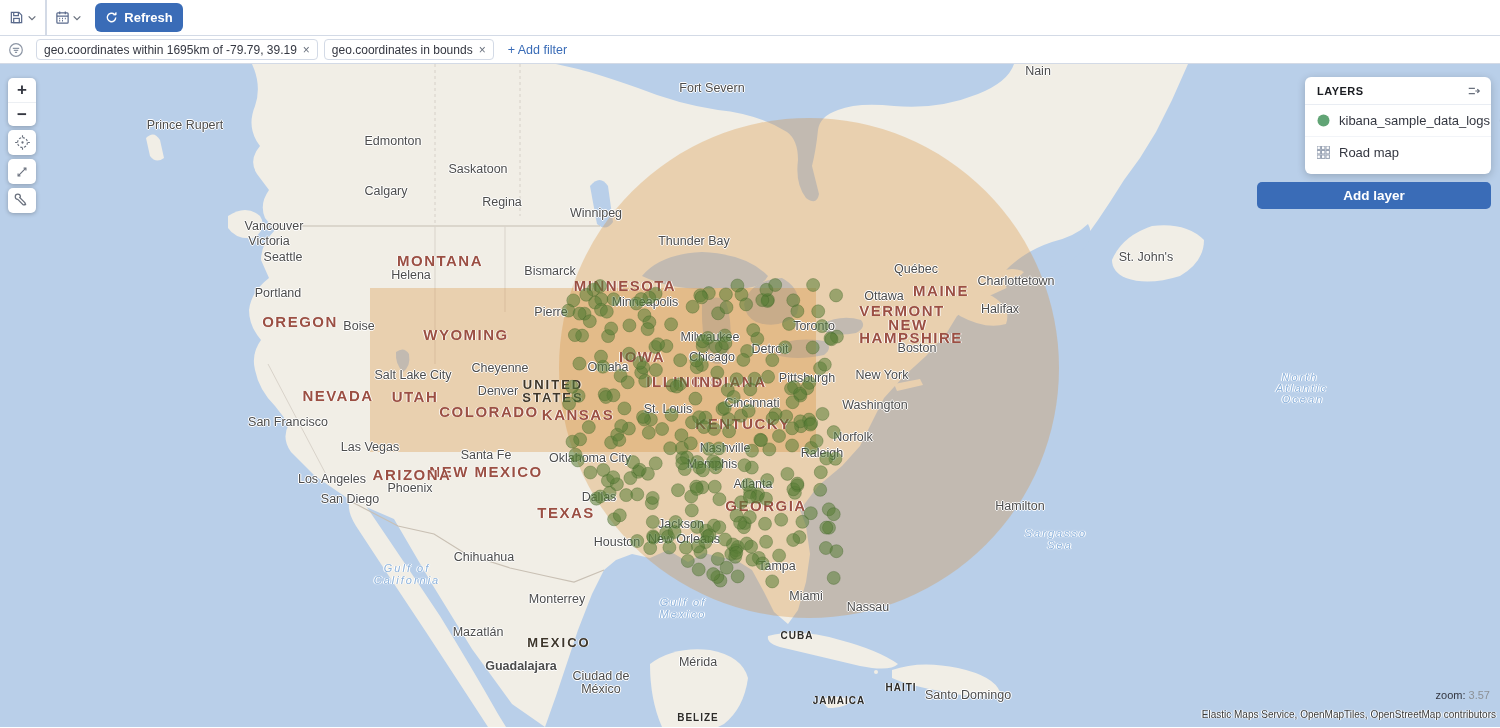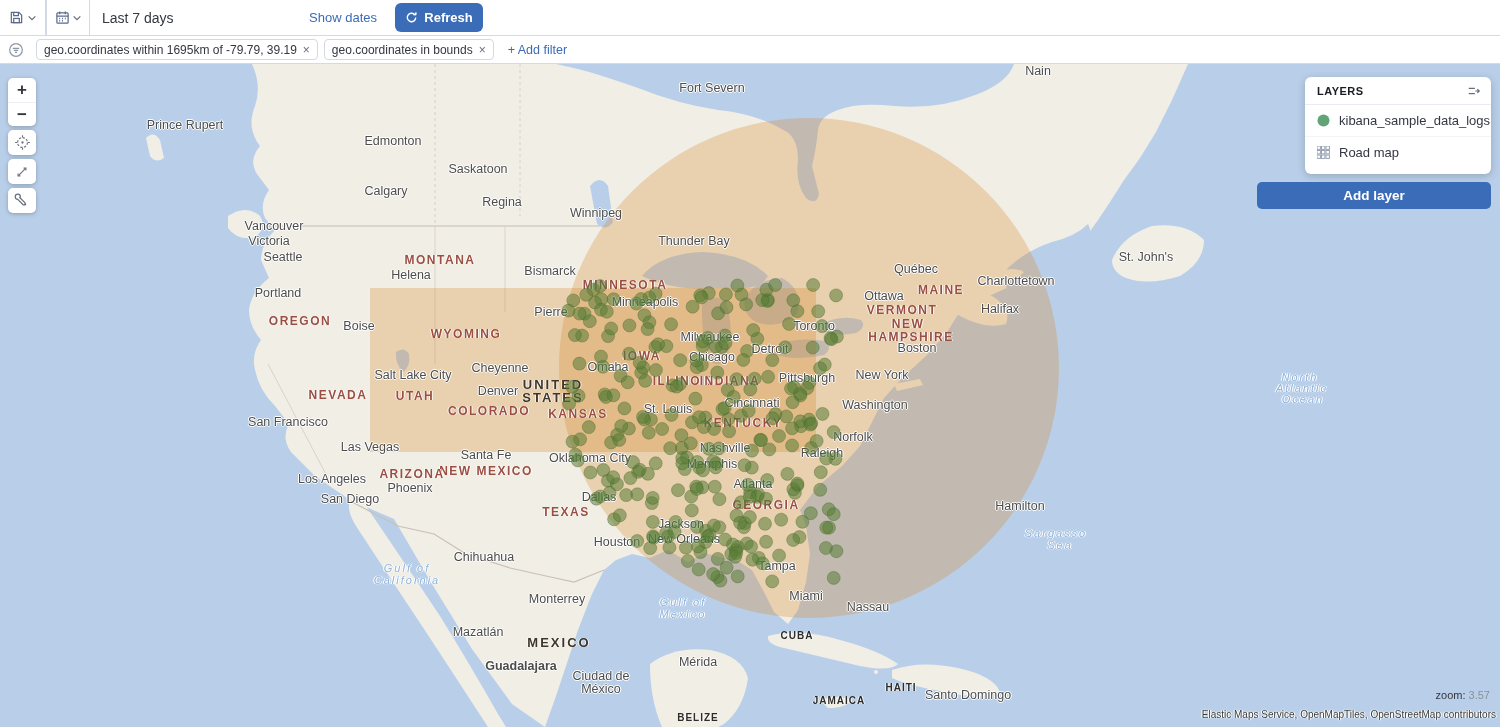--- a/index.html
+++ b/index.html
@@ -39,21 +39,21 @@
   #filter-pills{display:flex;gap:6px;margin-left:6px;}
 
   
   .map{position:relative;width:1500px;height:663px;background:var(--land);overflow:hidden;}
   .map svg.base{position:absolute;left:0;top:0;z-index:1;}
   #map-labels{position:absolute;left:0;top:0;width:100%;height:100%;z-index:2;pointer-events:none;}
   #dots-svg{position:absolute;left:0;top:0;z-index:3;pointer-events:none;}
   .maplbl{position:absolute;transform:translate(-50%,-50%);white-space:nowrap;}
   .city{font-size:12.5px;color:#4c4c4c;
     text-shadow:1px 0 0 #fff,-1px 0 0 #fff,0 1px 0 #fff,0 -1px 0 #fff;}
-  .state{font-size:12px;font-weight:bold;letter-spacing:1.5px;color:#9b4f43;
+  .state{font-size:15px;font-weight:bold;letter-spacing:1.5px;color:#9b4f43;
     text-shadow:1px 0 0 rgba(255,255,255,.8),-1px 0 0 rgba(255,255,255,.8);}
   .country{font-size:13px;font-weight:bold;letter-spacing:2px;color:#3e362a;
     text-shadow:1px 0 0 rgba(255,255,255,.7),-1px 0 0 rgba(255,255,255,.7);}
   .country-sm{font-size:10px;font-weight:bold;letter-spacing:1px;color:#2e2c28;
     text-shadow:1px 0 0 rgba(255,255,255,.7),-1px 0 0 rgba(255,255,255,.7);}
   .water{font-size:11px;font-style:italic;letter-spacing:2px;color:#8fb4dd;
     text-shadow:0 0 2px #fff,1px 0 0 #fff,-1px 0 0 #fff;}
 
   
   .ctl{position:absolute;left:8px;z-index:5;background:#fff;border-radius:5px;
@@ -111,24 +111,20 @@
         <rect x="2" y="3" width="12" height="11" rx="1"></rect>
           <path d="M2 6.5h12M5 1.5v3M11 1.5v3"></path>
         <path d="M4.5 9h1M7.5 9h1M10.5 9h1M4.5 11.5h1M7.5 11.5h1" stroke-width="1.5"></path>
       </svg>
       </span>
     <span class="icon">
       <svg width="10" height="10" viewBox="0 0 12 12" fill="none" stroke="#69707d" stroke-width="1.5">
         <path d="M2 4l4 4 4-4"></path>
         </svg>
       </span>
-  </div>
-  <div class="time-wrap">
-    <span class="time-txt">Last 7 days</span>
-    <span class="show-dates">Show dates</span>
   </div>
   <button class="refresh-btn">
     <span class="icon">
       <svg width="13" height="13" viewBox="0 0 16 16" fill="none" stroke="#fff" stroke-width="1.7">
         <path d="M13.2 8a5.2 5.2 0 1 1-1.5-3.7"></path>
           <path d="M13.6 1.6v3.2h-3.2" fill="#fff" stroke-width="1.2"></path>
       </svg>
       </span>
     <span>Refresh</span>
   </button>

